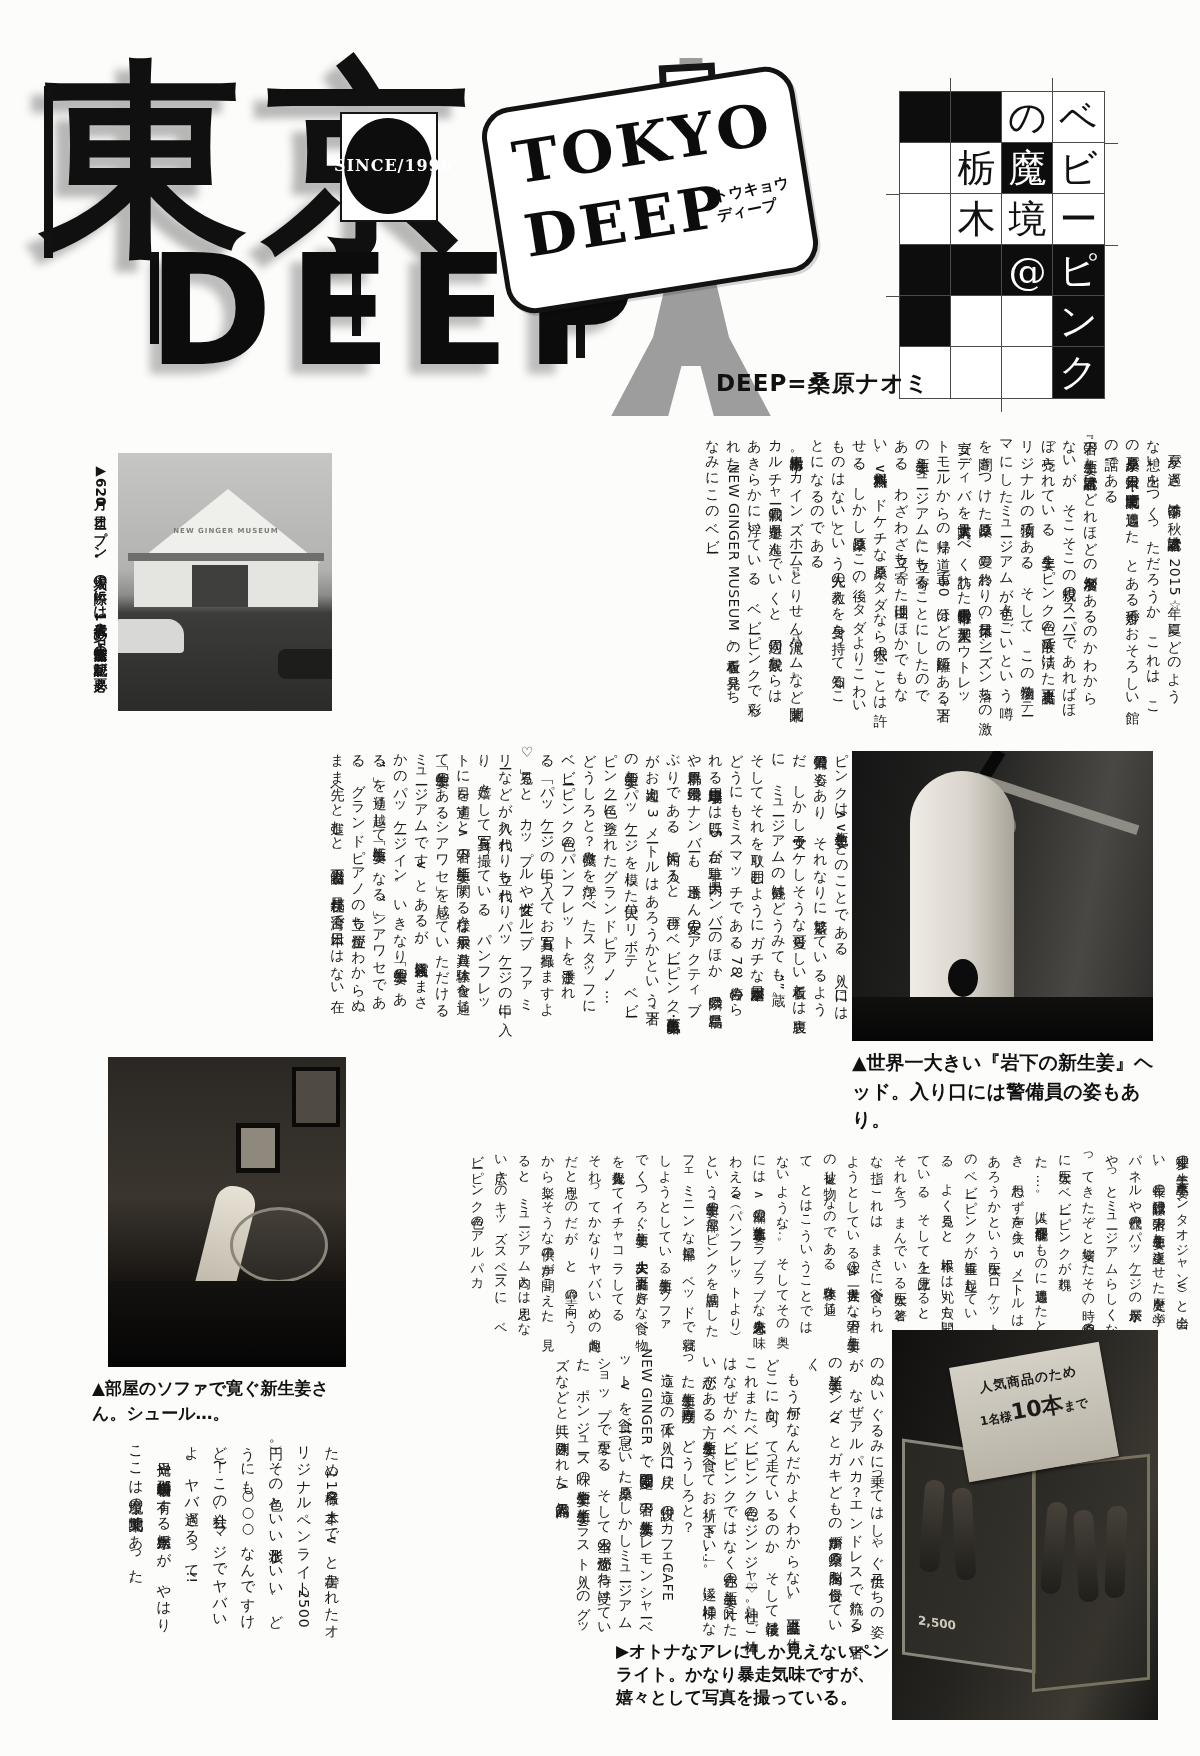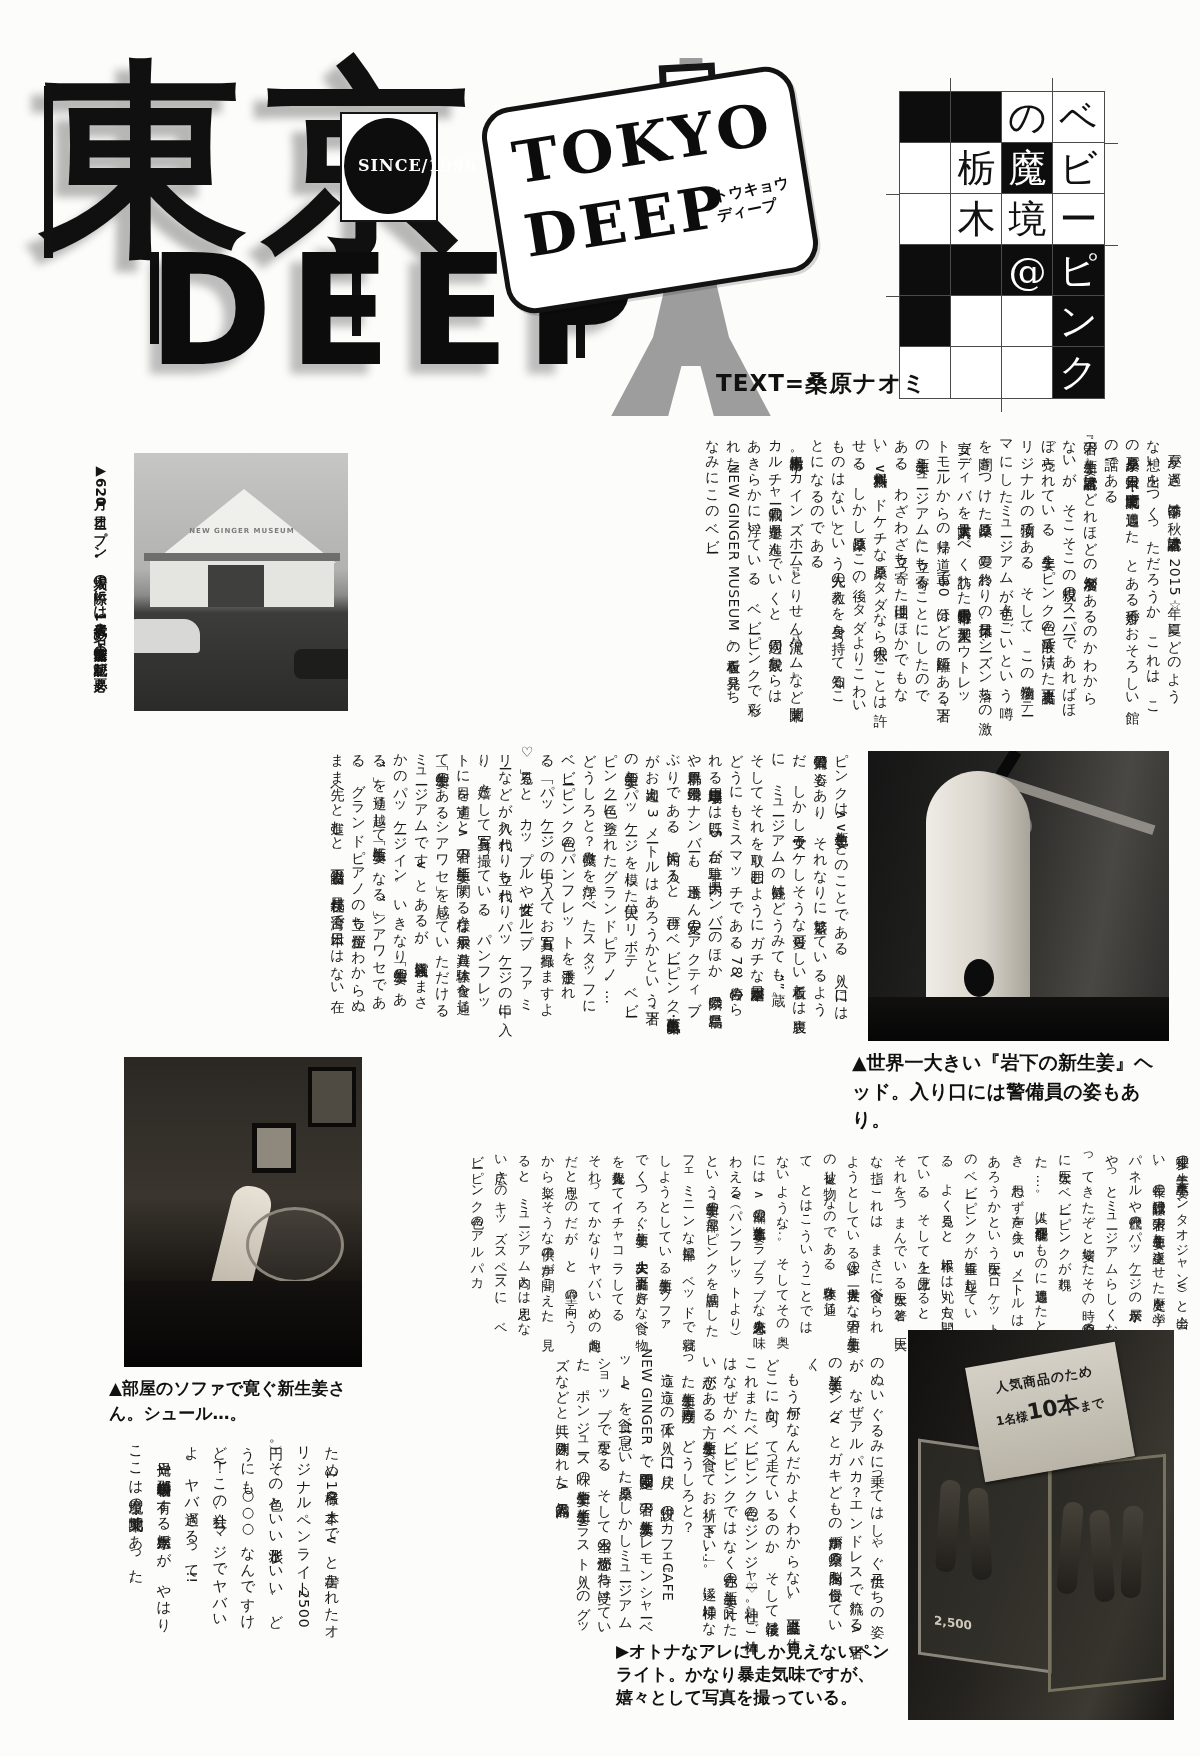--- a/index.html
+++ b/index.html
@@ -14,37 +14,37 @@
   .title-latin{position:absolute;left:148px;top:236px;font-size:150px;line-height:1;font-weight:900;letter-spacing:16px;color:#0c0c0c;transform:scaleY(1.02);text-shadow:-12px 10px 8px rgba(0,0,0,.25);}
   .deco-bar{position:absolute;background:#111;}
   .bar-a{left:44px;top:86px;width:9px;height:172px;}
   .bar-b{left:150px;top:252px;width:9px;height:92px;}
   .bar-c{left:352px;top:264px;width:9px;height:72px;}
   .bar-d{left:576px;top:238px;width:9px;height:120px;}
   .bar-e{left:584px;top:238px;width:112px;height:9px;}
 
   .since-badge{position:absolute;left:340px;top:112px;width:94px;height:106px;border:2px solid #161616;background:#fff;}
   .since-ellipse{position:absolute;left:2px;top:4px;width:88px;height:96px;background:#0d0d0d;border-radius:50%;}
-  .since-text{position:absolute;left:-8px;top:42px;width:110px;text-align:center;color:#fff;font-family:"DejaVu Serif","Liberation Serif",serif;font-size:16px;font-weight:bold;letter-spacing:1px;margin-left:24px;}
+  .since-text{position:absolute;left:-8px;top:42px;width:110px;text-align:center;color:#fff;font-family:"DejaVu Serif","Liberation Serif",serif;font-size:16px;font-weight:bold;letter-spacing:1px;}
 
   .stamp{position:absolute;left:492px;top:86px;width:306px;height:198px;border:5px solid #131313;border-radius:30px;background:#fff;transform:rotate(-9deg);box-shadow:2px 3px 0 rgba(0,0,0,.15);}
   .stamp-tokyo{position:absolute;left:0;top:22px;width:100%;text-align:center;font-family:"DejaVu Serif","Liberation Serif",serif;font-weight:900;font-size:58px;line-height:1.05;letter-spacing:3px;color:#0c0c0c;transform:scaleX(1.05);}
   .stamp-deep{position:absolute;left:14px;top:92px;width:220px;text-align:center;font-family:"DejaVu Serif","Liberation Serif",serif;font-weight:900;font-size:58px;letter-spacing:3px;color:#0c0c0c;transform:scaleX(1.05);}
   .stamp-kana{position:absolute;right:14px;top:104px;font-size:15px;font-weight:bold;color:#0c0c0c;line-height:1.35;transform:rotate(-2deg);}
 
   .crossword{position:absolute;left:900px;top:92px;width:204px;height:306px;display:grid;grid-template-columns:repeat(4,51px);grid-template-rows:repeat(6,51px);}
   .cw-cell{outline:1.4px solid #4a4a4a;outline-offset:-0.7px;display:flex;align-items:center;justify-content:center;
     font-family:"DejaVu Serif","Liberation Serif",serif;font-size:38px;color:#111;background:#fff;}
   .cw-black{background:#0d0d0d;color:#fff;}
   .cw-tick{position:absolute;background:#4a4a4a;}
 
   .byline{position:absolute;left:716px;top:368px;font-size:23px;font-weight:bold;letter-spacing:1px;color:#111;}
 
   
-  .photo{position:absolute;overflow:hidden;margin-left:16px;}
+  .photo{position:absolute;overflow:hidden;}
   .photo1{left:118px;top:453px;width:214px;height:258px;background:linear-gradient(#c6c6c4 0%,#b2b2b0 45%,#8c8c8a 55%,#3c3c3a 62%,#2b2b29 100%);}
   .p1-gable{position:absolute;left:18px;top:36px;width:0;height:0;border-left:92px solid transparent;border-right:92px solid transparent;border-bottom:74px solid #efefec;}
   .p1-roofline{position:absolute;left:10px;top:100px;width:196px;height:8px;background:#6e6e6c;}
   .p1-body{position:absolute;left:16px;top:108px;width:184px;height:46px;background:#e4e4e0;}
   .p1-entrance{position:absolute;left:74px;top:112px;width:56px;height:42px;background:#3f3f3d;}
   .p1-sign{position:absolute;left:38px;top:74px;width:140px;text-align:center;font-size:7px;letter-spacing:1px;color:#7c7c7a;font-weight:bold;}
   .p1-car-white{position:absolute;left:-8px;top:166px;width:74px;height:34px;background:#d8d8d6;border-radius:10px 16px 4px 4px;}
   .p1-car-dark{position:absolute;right:-6px;top:196px;width:60px;height:30px;background:#1d1d1c;border-radius:8px;}
 
   .photo2{left:852px;top:751px;width:301px;height:290px;background:linear-gradient(100deg,#151515 0%,#242422 40%,#4a4844 75%,#2e2d2b 100%);}
@@ -78,21 +78,21 @@
   .tier1{left:334px;top:430px;width:851px;height:282px;font-size:14px;line-height:21px;letter-spacing:.5px;}
   .tier2{left:16px;top:744px;width:836px;height:270px;font-size:14px;line-height:21px;letter-spacing:.5px;}
   .tier3{left:336px;top:1146px;width:858px;height:188px;font-size:13px;line-height:23.5px;letter-spacing:.4px;}
   .tier4{left:342px;top:1348px;width:546px;height:288px;font-size:14px;line-height:21px;letter-spacing:.5px;}
   .tier5{left:62px;top:1436px;width:284px;height:200px;font-size:14.5px;line-height:28px;letter-spacing:.5px;}
 
   .vcaption{position:absolute;writing-mode:vertical-rl;font-weight:bold;}
   .caption1{left:36px;top:462px;width:76px;height:260px;font-size:13.5px;line-height:22px;}
   .hcaption{position:absolute;font-weight:bold;color:#111;}
   .caption2{left:852px;top:1048px;width:314px;font-size:19px;line-height:1.5;}
-  .caption3{left:92px;top:1376px;width:260px;font-size:17px;line-height:1.45;margin-left:17px;}
+  .caption3{left:92px;top:1376px;width:260px;font-size:17px;line-height:1.45;}
   .caption4{left:616px;top:1640px;width:276px;font-size:17px;line-height:1.35;}
 </style>
 </head>
 <body>
 
 <div id="page">
 
   <div class="tower"></div>
   <div class="tower-top-square"></div>
 
@@ -145,21 +145,21 @@
       <div class="cw-cell cw-black">ク</div>
     </div>
   <div class="cw-tick" style="left:950px;top:78px;width:1.4px;height:14px;"></div>
   <div class="cw-tick" style="left:1052px;top:78px;width:1.4px;height:14px;"></div>
   <div class="cw-tick" style="left:886px;top:194px;width:14px;height:1.4px;"></div>
   <div class="cw-tick" style="left:886px;top:296px;width:14px;height:1.4px;"></div>
   <div class="cw-tick" style="left:1104px;top:143px;width:14px;height:1.4px;"></div>
   <div class="cw-tick" style="left:1104px;top:245px;width:14px;height:1.4px;"></div>
   <div class="cw-tick" style="left:1001px;top:398px;width:1.4px;height:14px;"></div>
 
-  <div class="byline">TEXT=桑原ナオミ</div>
+  <div class="byline">DEEP=桑原ナオミ</div>
 
   <div class="photo photo1">
     <div class="p1-gable"></div>
     <div class="p1-sign">NEW GINGER MUSEUM</div>
     <div class="p1-roofline"></div>
     <div class="p1-body"></div>
     <div class="p1-entrance"></div>
     <div class="p1-car-white"></div>
     <div class="p1-car-dark"></div>
   </div>

